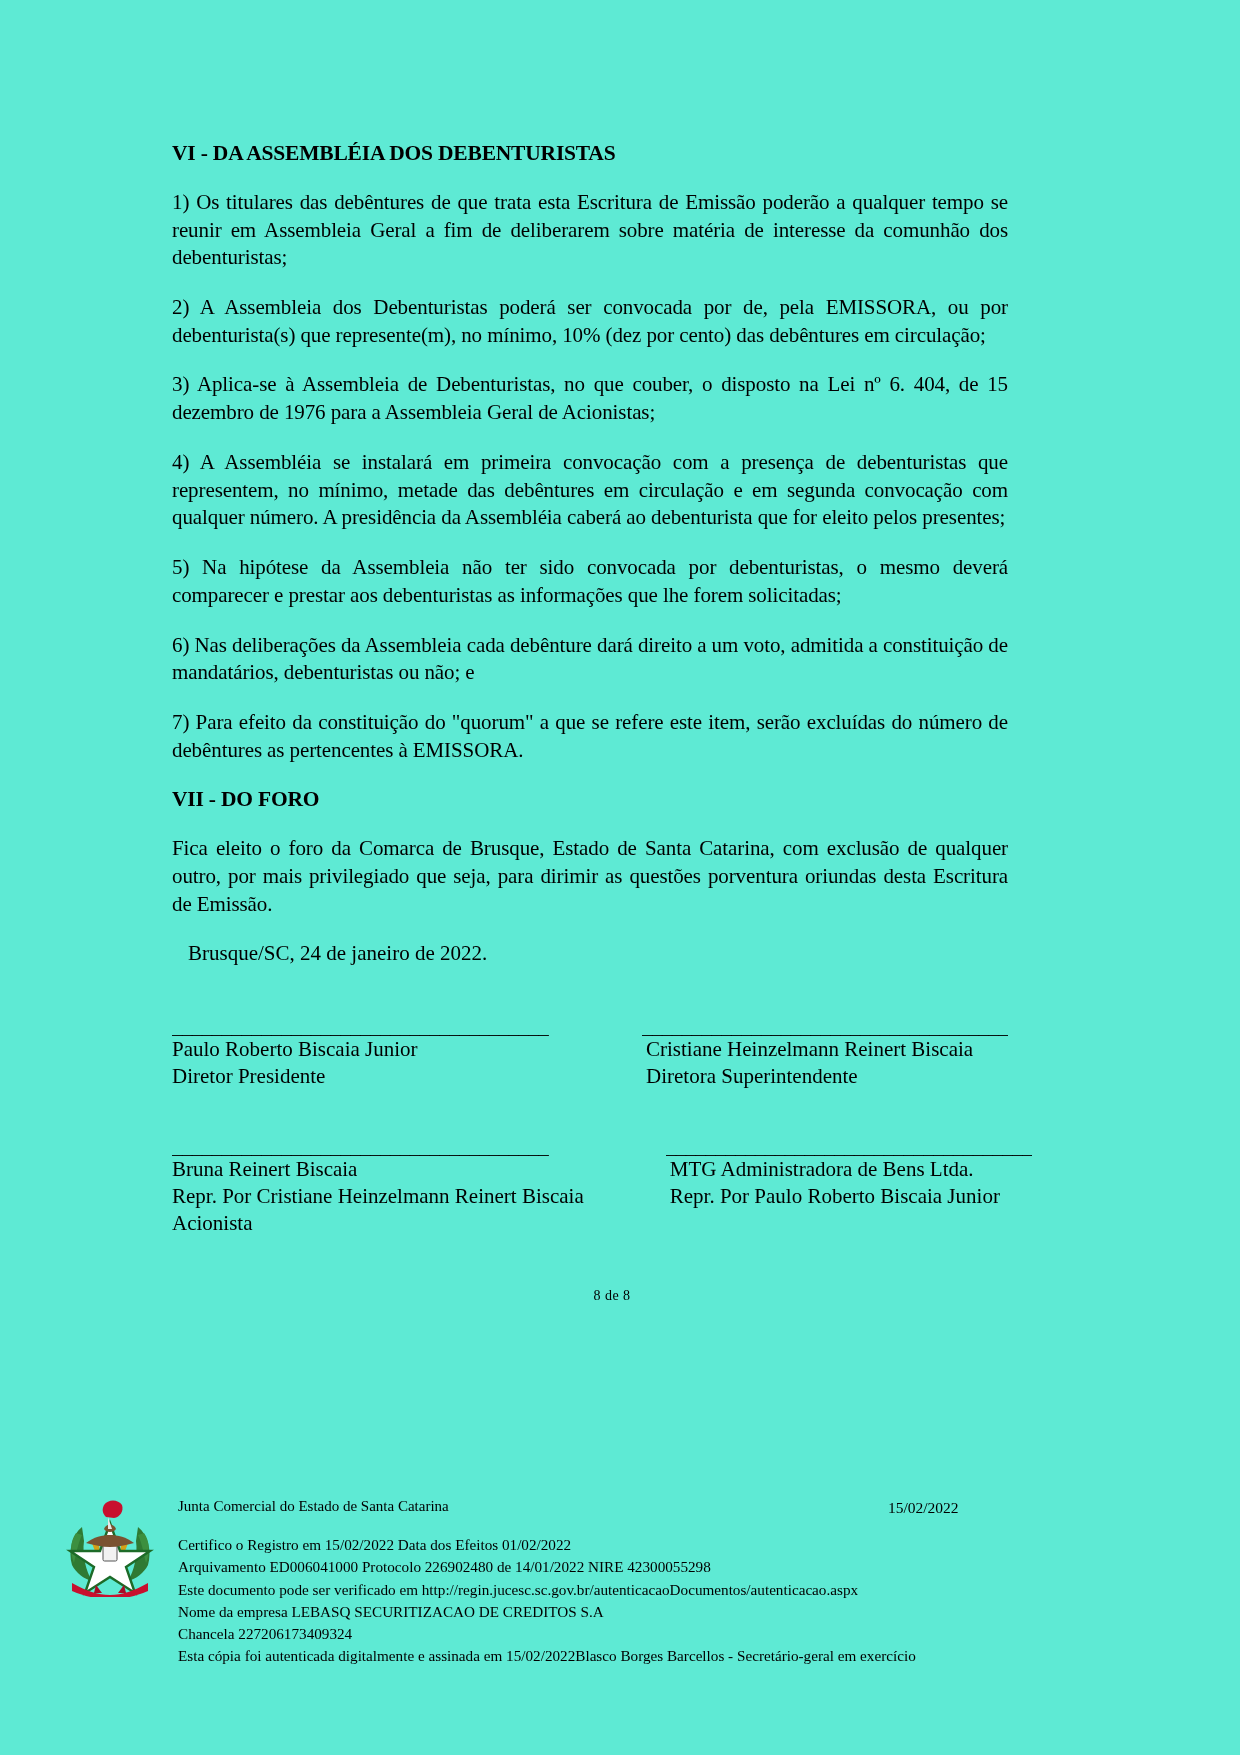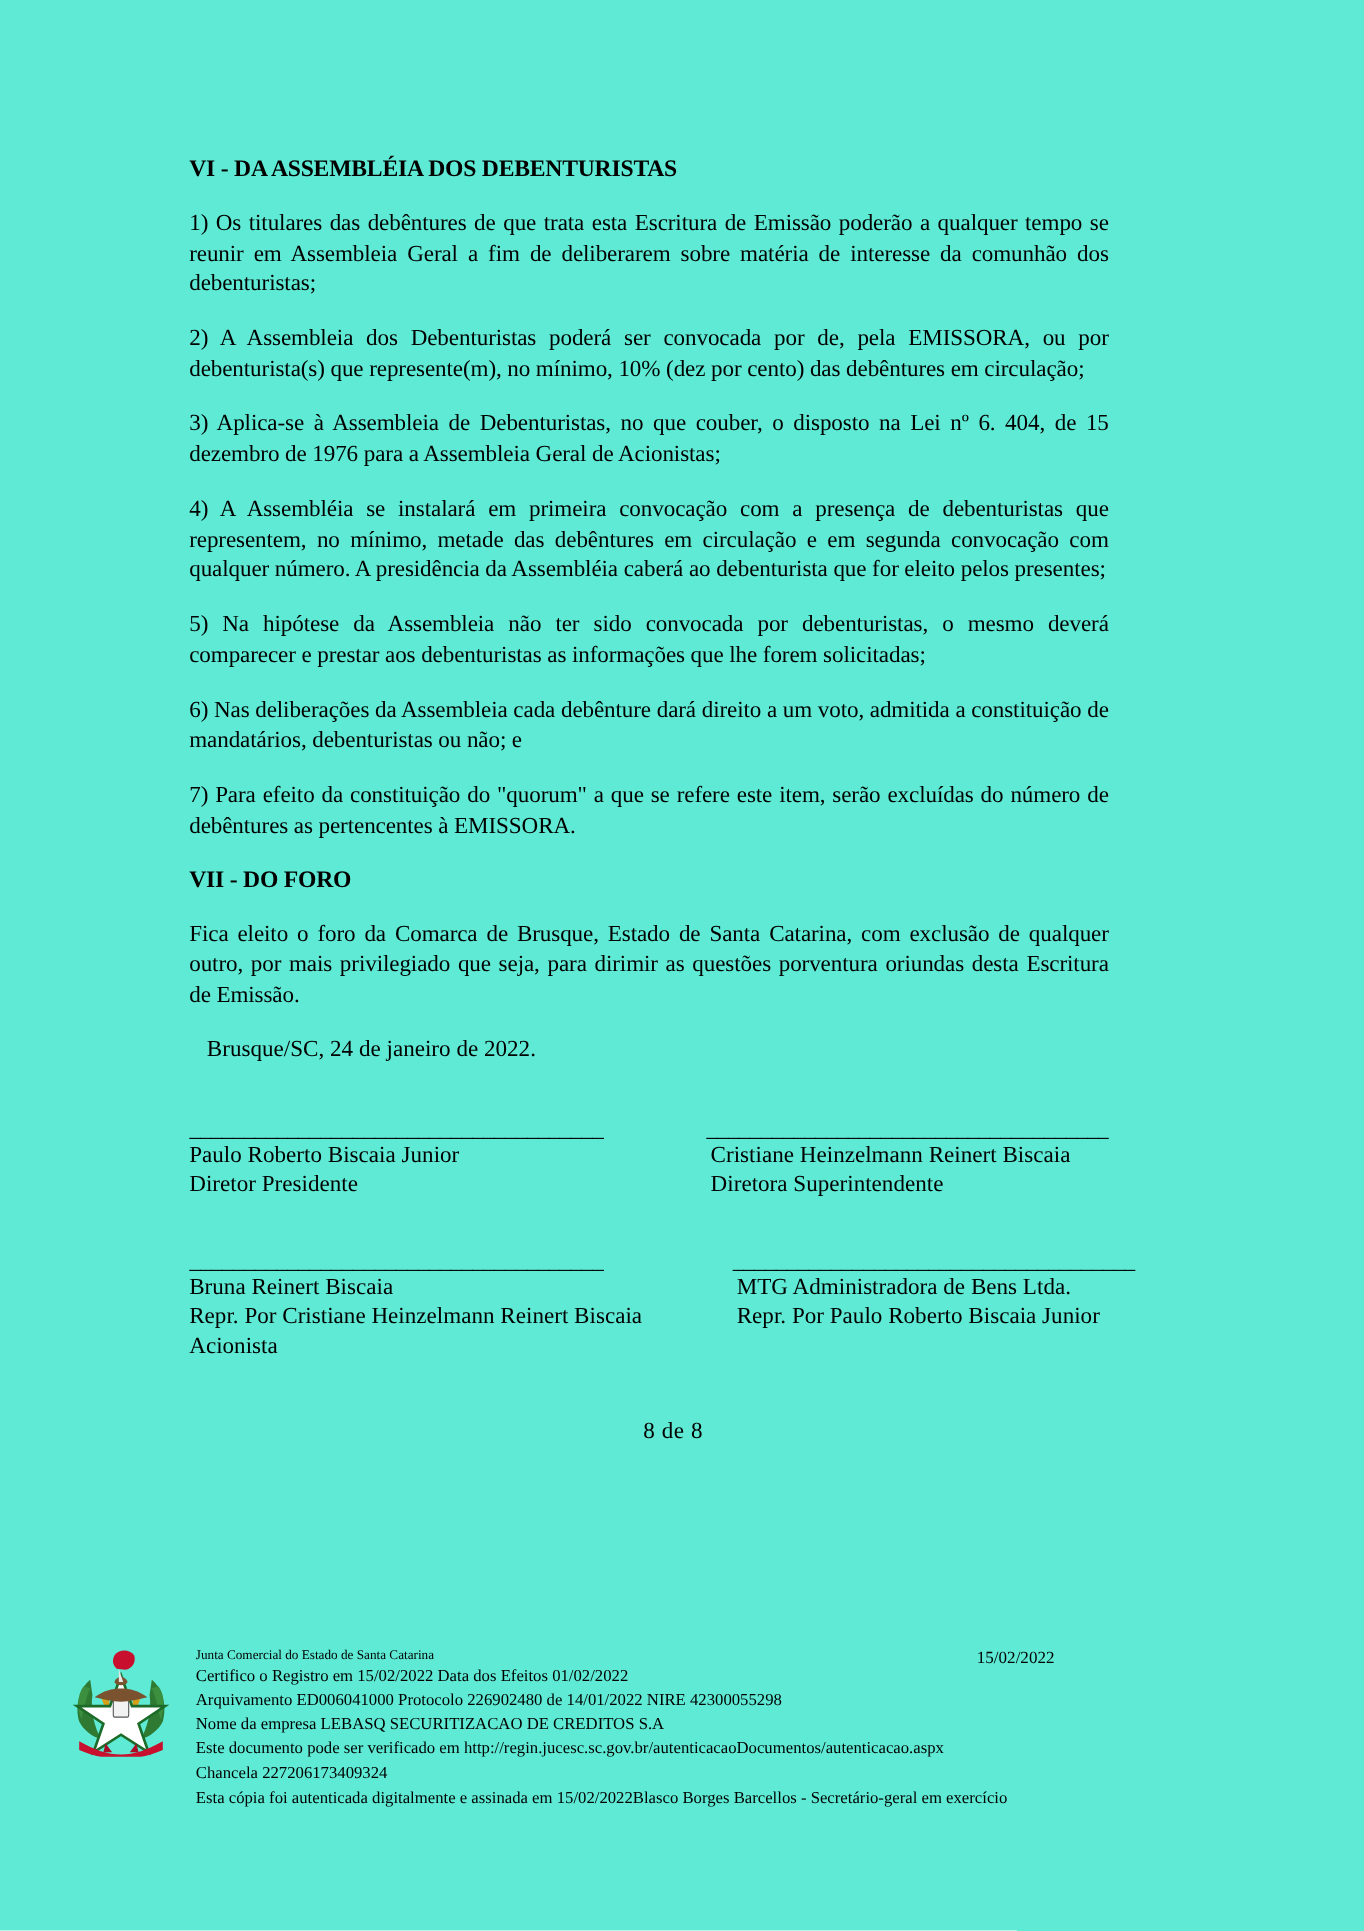--- a/index.html
+++ b/index.html
@@ -83,21 +83,21 @@
   .sig-col.right .sig-title,
   .sig-col.right .sig-extra {
     padding-left: 4px;
   }
   .page-number {
     position: absolute;
     left: 0;
     top: 1288px;
     width: 1224px;
     text-align: center;
-    font-size: 21px;
+    font-size: 14px;
     letter-spacing: 0.5px;
   }
   .footer {
     position: absolute;
     left: 0;
     top: 1485px;
     width: 1240px;
     height: 140px;
   }
   .emblem {
@@ -107,23 +107,23 @@
     width: 104px;
     height: 104px;
   }
   .footer-text {
     position: absolute;
     left: 178px;
     top: 12px;
     width: 800px;
   }
   .footer-title {
-    font-size: 12px;
+    font-size: 15px;
     line-height: 1.22;
-    margin-bottom: 1px;
+    margin-bottom: 19px;
     white-space: nowrap;
   }
   .footer-line {
     font-size: 15.2px;
     line-height: 1.46;
     white-space: nowrap;
   }
   .footer-date {
     position: absolute;
     left: 888px;
@@ -218,22 +218,22 @@
         <path d="M14 90 C28 98 40 102 52 102 C64 102 76 98 90 90 L90 98 C76 104 64 106 52 106 C40 106 28 104 14 98 Z" fill="#c8102e"></path>
         <path d="M38 92 L44 100 L36 100 Z" fill="#a80d25"></path>
         <path d="M66 92 L68 100 L60 100 Z" fill="#a80d25"></path>
       </svg>
     </div>
 
     <div class="footer-text">
       <div class="footer-title">Junta Comercial do Estado de Santa Catarina</div>
       <div class="footer-line">Certifico o Registro em 15/02/2022   Data dos Efeitos 01/02/2022</div>
       <div class="footer-line">Arquivamento ED006041000 Protocolo 226902480 de 14/01/2022 NIRE 42300055298</div>
+      <div class="footer-line">Este documento pode ser verificado em http://regin.jucesc.sc.gov.br/autenticacaoDocumentos/autenticacao.aspx</div>
       <div class="footer-line">Nome da empresa LEBASQ SECURITIZACAO DE CREDITOS S.A</div>
-      <div class="footer-line">Este documento pode ser verificado em http://regin.jucesc.sc.gov.br/autenticacaoDocumentos/autenticacao.aspx</div>
       <div class="footer-line">Chancela 227206173409324</div>
       <div class="footer-line">Esta cópia foi autenticada digitalmente e assinada em 15/02/2022Blasco Borges Barcellos -  Secretário-geral em exercício</div>
     </div>
 
     <div class="footer-date">15/02/2022</div>
   </div>
 
 </div>
 
 </body></html>

